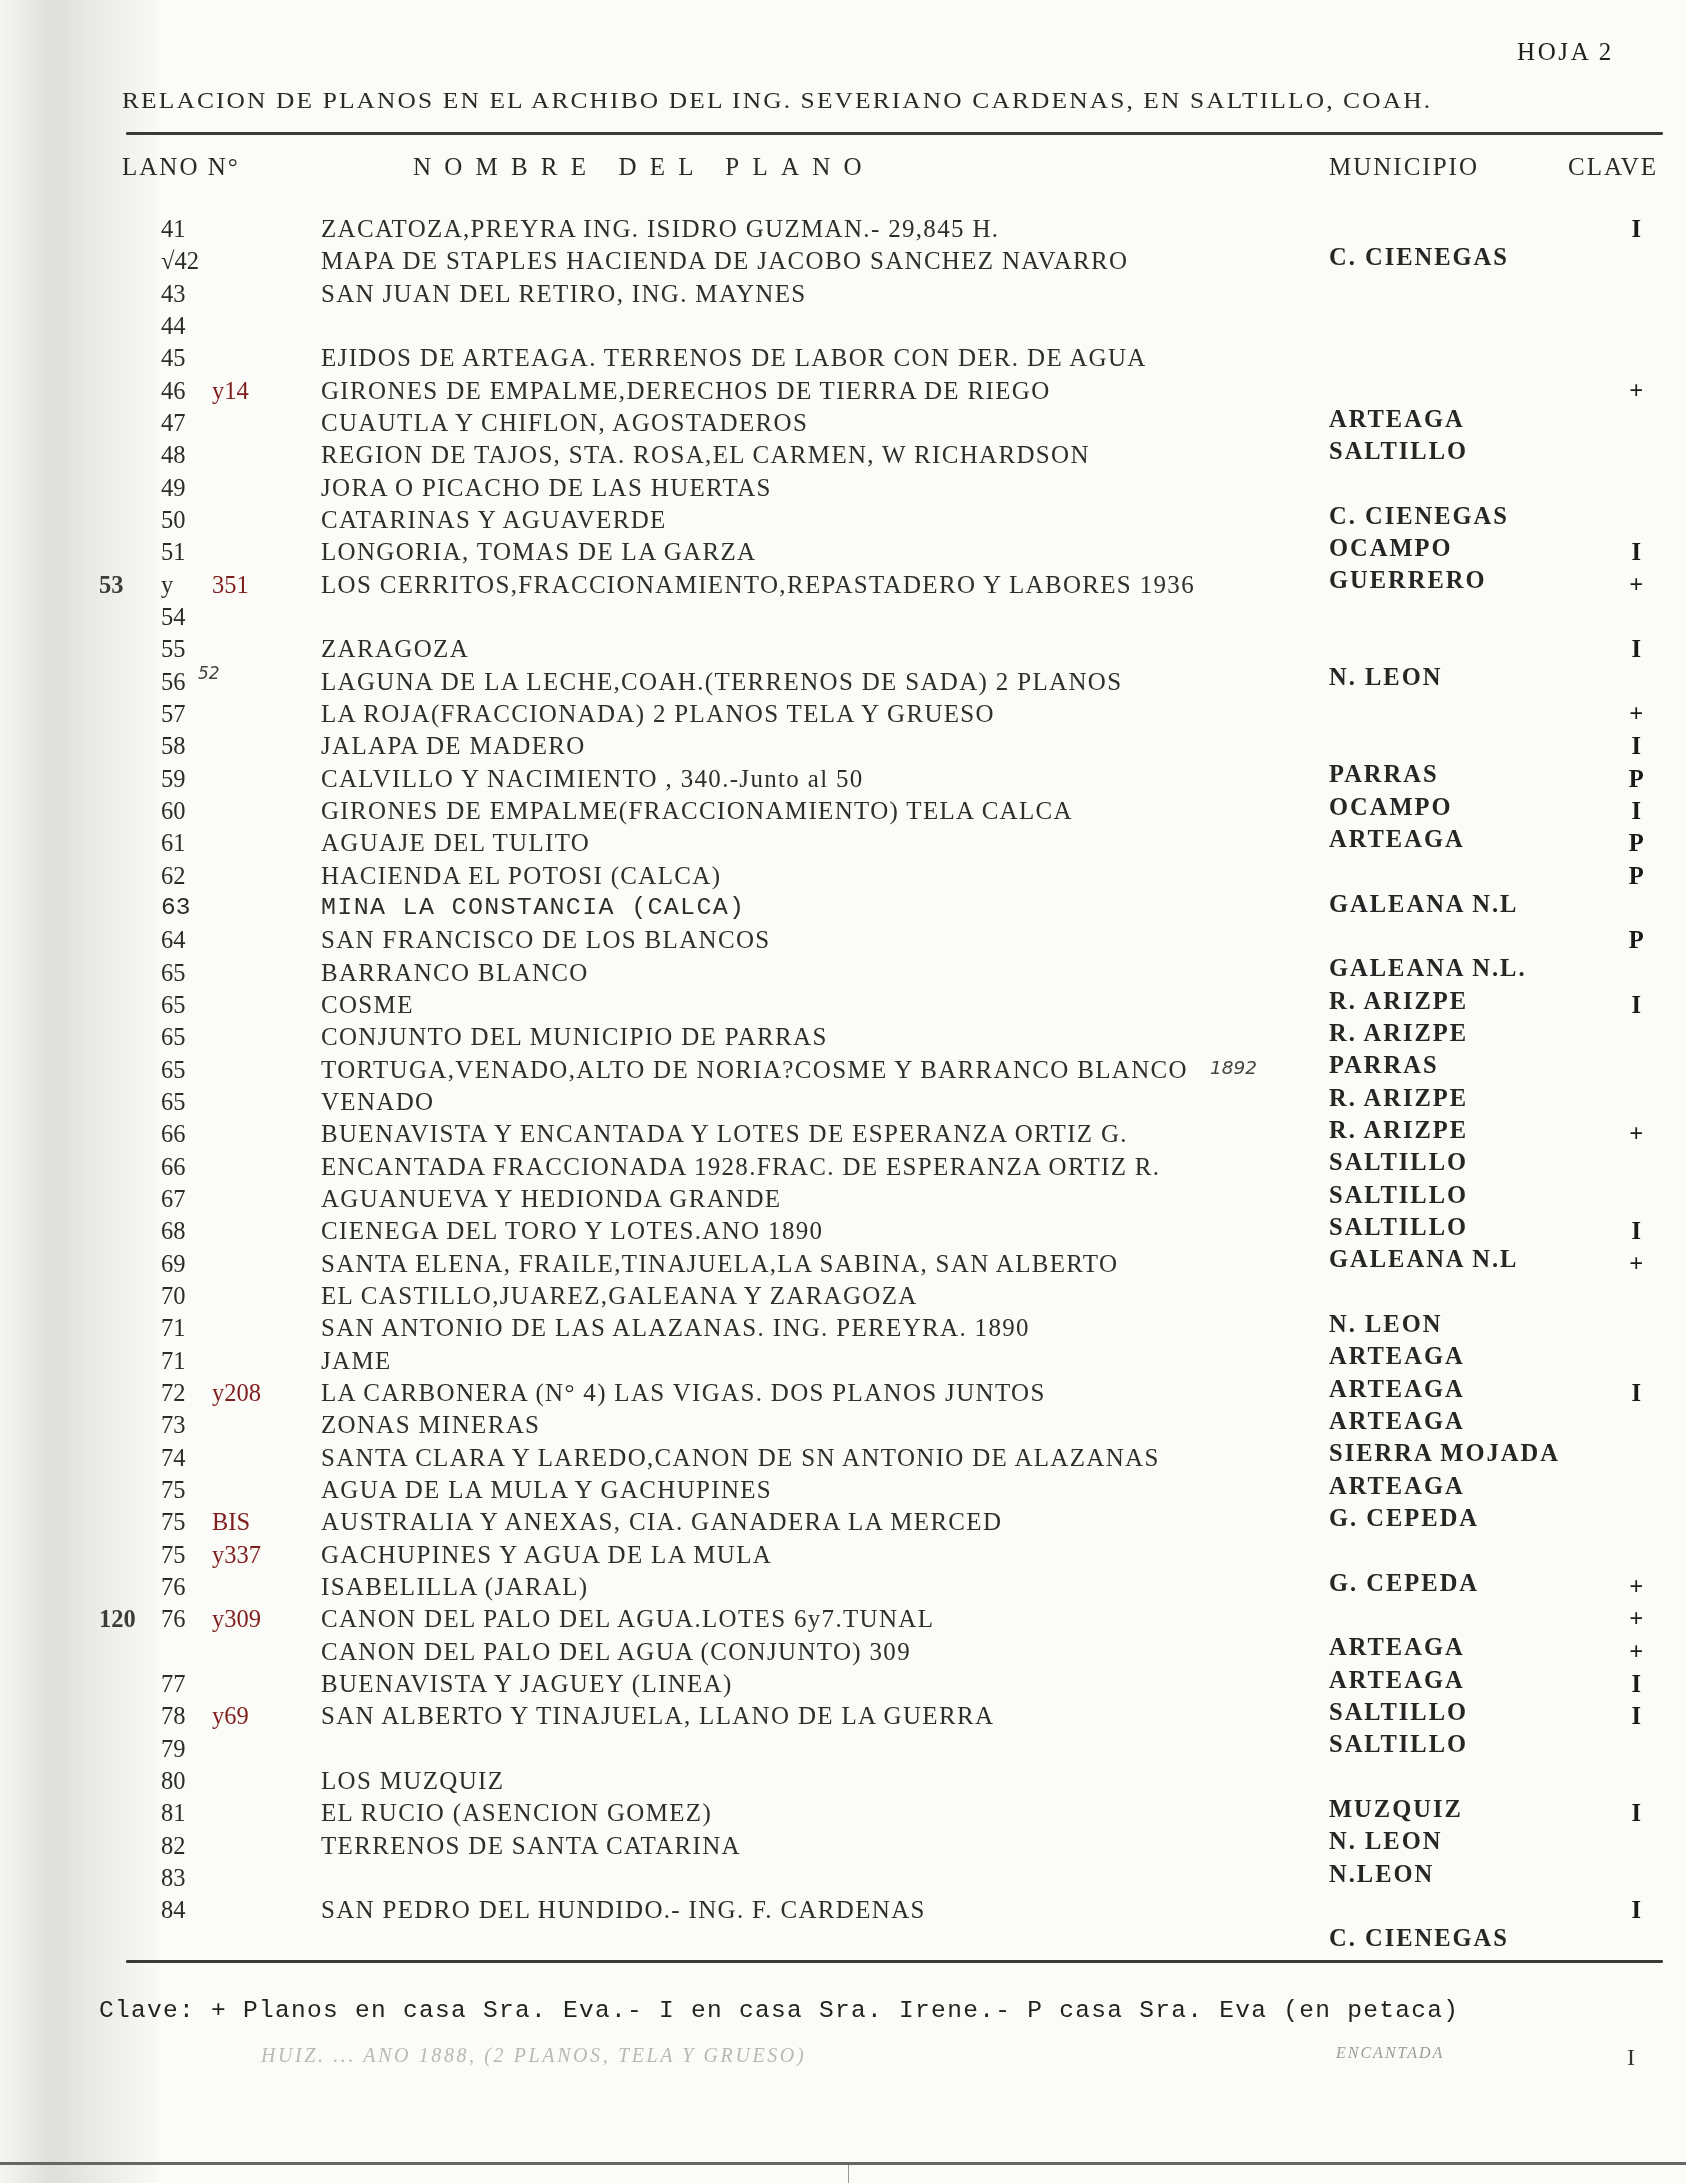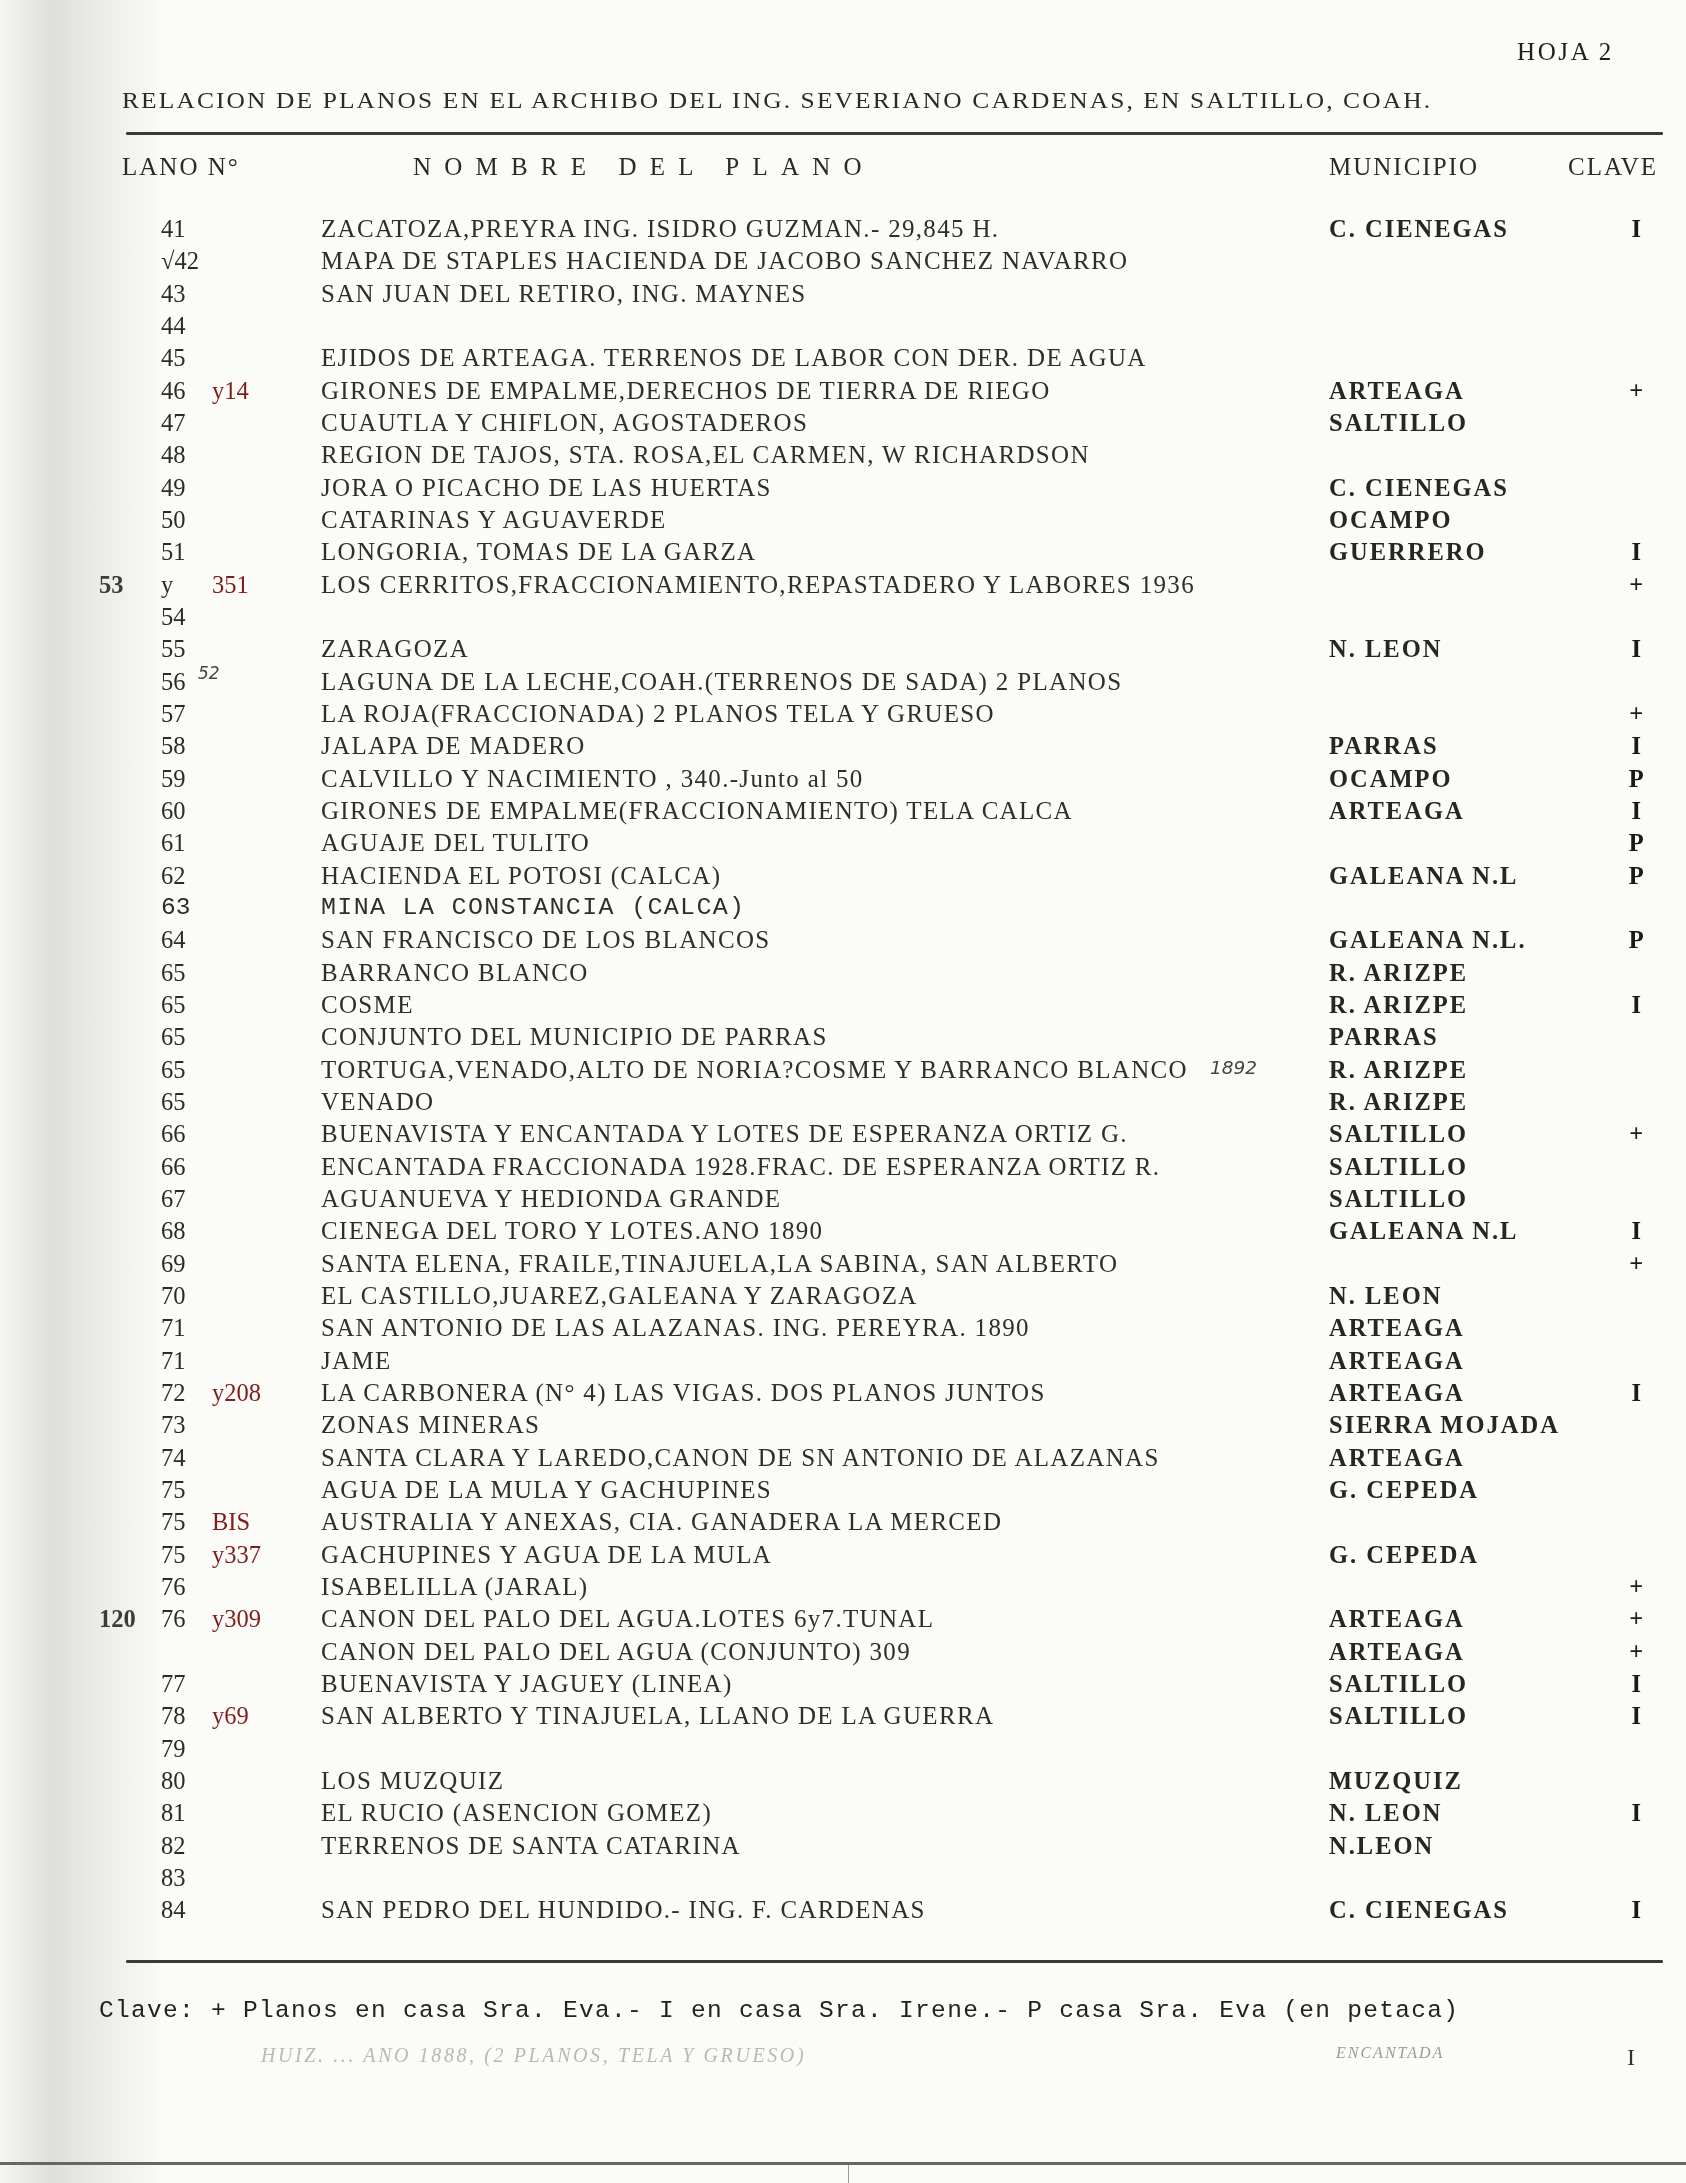--- a/index.html
+++ b/index.html
@@ -49,21 +49,21 @@
     .row .pre {
       position: absolute; left: 99px; font-weight: bold; color: #3b3b3b;
     }
     .row .num { position: absolute; left: 161px; color: #2b2b2b; }
     .row .num2 { position: absolute; left: 212px; color: #7f1d1d; }
     .row .name {
       position: absolute; left: 321px; letter-spacing: 1.3px; color: #2e2e2e;
       transform: scaleX(1.02); transform-origin: left top;
     }
     .row .mun {
-      position: absolute; left: 1329px; letter-spacing: 2px; font-weight: bold; color: #262626;
+      position: absolute; left: 1329px; letter-spacing: 2px; font-weight: bold; color: #262626; margin-top: 28px;
     }
     .row .clave {
       position: absolute; left: 1623px; font-weight: bold; color: #1a1a1a;
       width: 26.4px; text-align: center;
     }
     .annot {
       position: absolute; font-family: "DejaVu Sans", sans-serif; color: #444;
       font-style: italic;
     }
     .footer-key {

